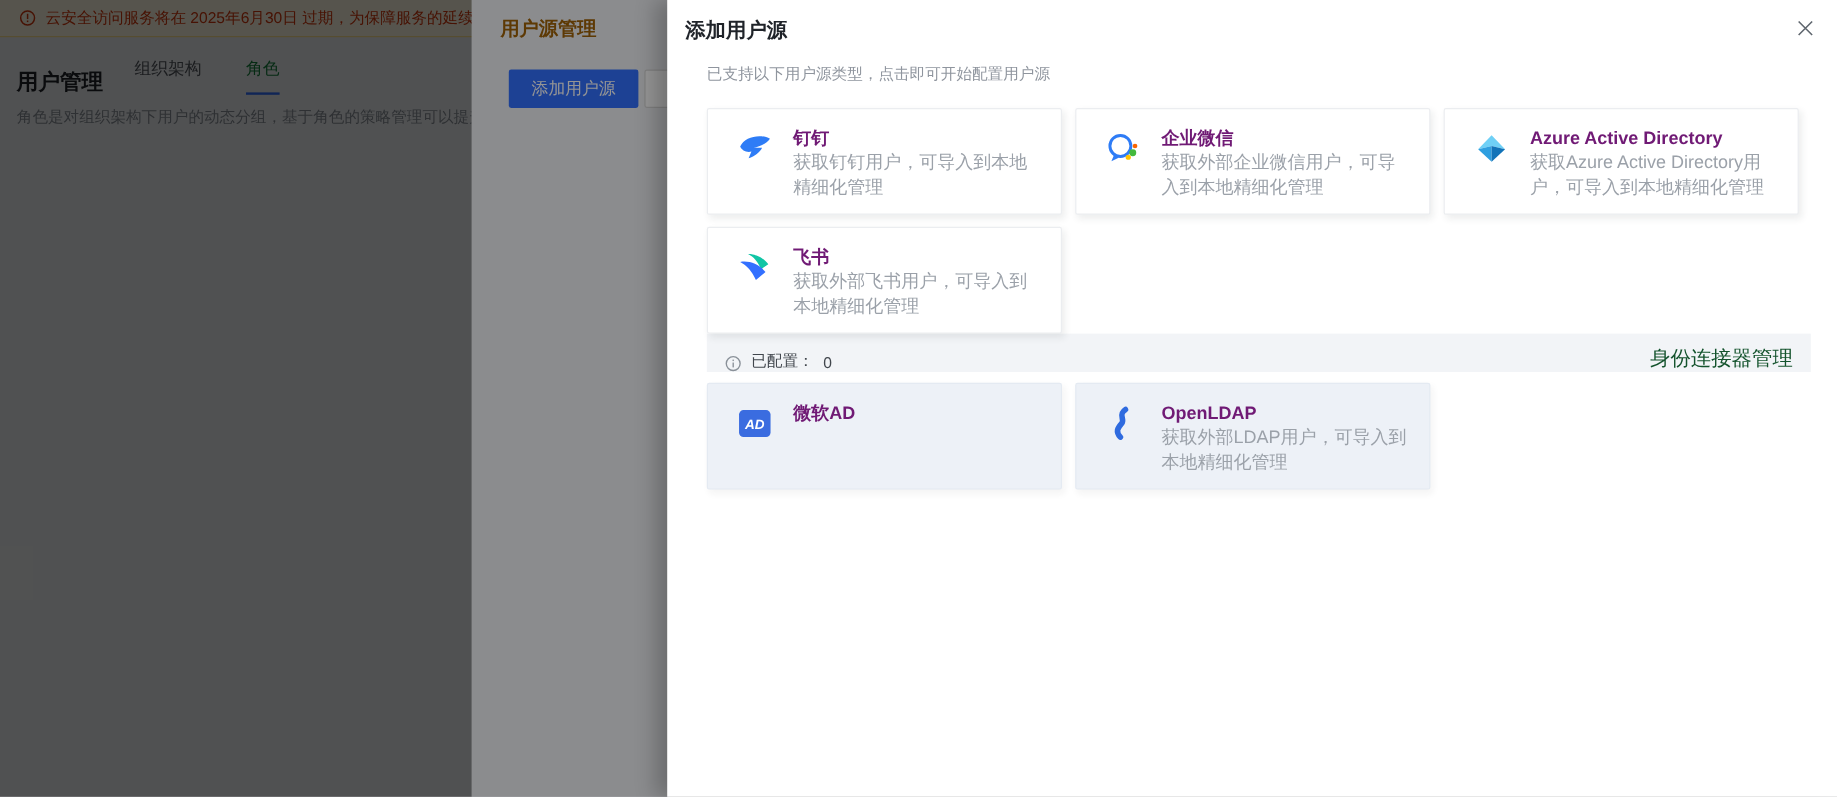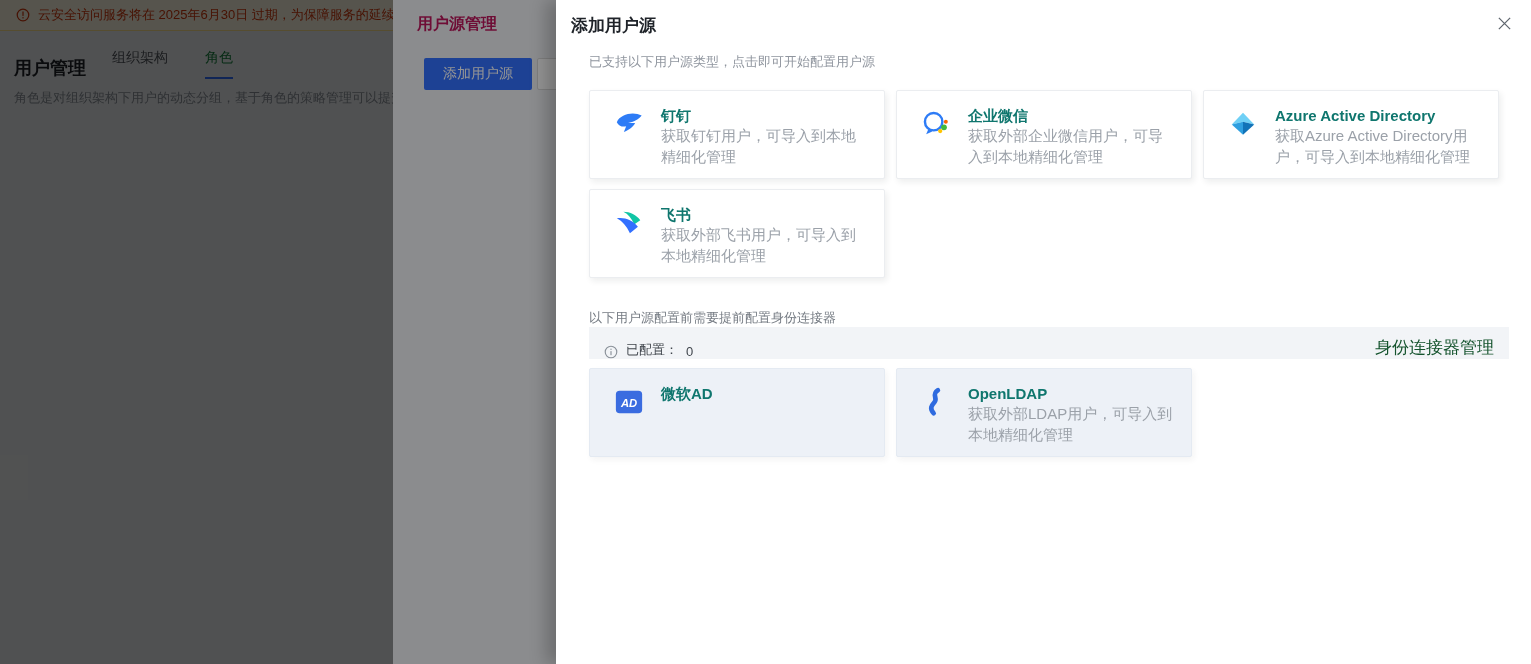--- a/index.html
+++ b/index.html
@@ -21,21 +21,21 @@
   .tab.active{color:#15803d;border-bottom:2px solid #3370ff;padding-bottom:10px;}
   .page-desc{padding:10px 0 0 14px;font-size:13px;color:#8a9199;white-space:nowrap;overflow:hidden;width:379px;}
   .bg-side-a{position:absolute;left:0;top:393px;width:65px;bottom:0;background:rgba(255,255,255,0.05);}
   .bg-side-b{position:absolute;left:0;top:455px;width:28px;height:45px;background:rgba(255,255,255,0.08);}
   
   .mask{position:absolute;inset:0;background:rgba(0,0,0,0.42);}
   .mask-outer{z-index:2;}
   .mask-inner{z-index:4;}
   
   .drawer1{position:absolute;left:393px;top:0;bottom:0;right:0;background:#f0f2f5;z-index:3;}
-  .drawer1-title{position:absolute;left:24px;top:14px;font-size:16px;font-weight:bold;color:#be185d;}
+  .drawer1-title{position:absolute;left:24px;top:14px;font-size:16px;font-weight:bold;color:#a16207;}
   .add-source-btn{position:absolute;left:31px;top:58px;width:108px;height:32px;
     background:#3370ff;color:#ffffff;font-size:14px;border:none;border-radius:2px;
     font-family:inherit;cursor:pointer;}
   .search-stub{position:absolute;left:144px;top:58px;width:90px;height:32px;
     background:#ffffff;border:1px solid #d9d9d9;border-radius:2px;box-sizing:border-box;}
   
   .modal{position:absolute;left:556px;top:0;bottom:0;right:0;background:#ffffff;z-index:5;
     box-shadow:-10px 0 16px rgba(0,0,0,0.22);}
   .modal-header{position:relative;padding:14px 16px 0 15px;}
   .modal-title{font-size:17px;font-weight:bold;color:#1f2329;}
@@ -45,21 +45,21 @@
   .section-heading{margin-top:33px;font-size:15px;font-weight:bold;color:#1f2329;}
   .section-sub{margin-top:16px;font-size:13px;color:#8f959e;}
   .cards{display:flex;flex-wrap:wrap;gap:10px 11px;width:917px;margin-top:19px;}
   .card{width:296px;height:89px;box-sizing:border-box;background:#ffffff;
     border:1px solid #ebedf0;border-radius:2px;cursor:pointer;
     box-shadow:2px 3px 6px rgba(31,35,41,0.08);
     display:flex;gap:17px;padding:16px 14px 0 24px;}
   .card.muted{background:#edf1f7;border:1px solid #e4eaf2;box-shadow:2px 3px 6px rgba(31,35,41,0.05);}
   .card-icon{flex:0 0 30px;width:30px;height:30px;margin-top:2px;}
   .card-text{min-width:0;}
-  .card-title{font-size:15px;font-weight:bold;color:#0f766e;line-height:18px;}
+  .card-title{font-size:15px;font-weight:bold;color:#701a75;line-height:18px;}
   .card-desc{margin-top:0;font-size:15px;color:#9ba1a9;line-height:21px;}
   .section-note{margin-top:31px;font-size:13px;color:#757b83;}
   .info-bar{margin-top:0;width:920px;height:32px;box-sizing:border-box;background:#f2f4f7;
     display:flex;align-items:flex-end;gap:8px;padding:0 15px;font-size:13px;color:#41464d;}
   .info-bar svg{flex:0 0 auto;}
   .info-link{margin-left:auto;color:#14532d;cursor:pointer;font-size:17px;}
   .cards.second{width:920px;margin-top:9px;}
 </style>
 </head>
 <body>
@@ -157,21 +157,20 @@
             <path d="M3 11 C11 9.5 20 13 25.5 20 L17 27 C13.5 19.5 9 14 3 11 Z" fill="#3370ff"></path>
           </svg>
         </span>
         <div class="card-text">
           <div class="card-title">飞书</div>
           <div class="card-desc">获取外部飞书用户，可导入到本地精细化管理</div>
         </div>
       </div>
     </div>
 
-    <div class="section-note">以下用户源配置前需要提前配置身份连接器</div>
 
     <div class="info-bar">
       <svg width="14" height="14" viewBox="0 0 16 16">
         <circle cx="8" cy="8" r="6.6" fill="none" stroke="#8a9199" stroke-width="1.3"></circle>
         <rect x="7.35" y="7" width="1.3" height="4.6" fill="#8a9199"></rect>
         <rect x="7.35" y="4.2" width="1.3" height="1.4" fill="#8a9199"></rect>
       </svg>
       <span>已配置：</span>
         <span>0</span>
       <span class="info-link">身份连接器管理</span>

